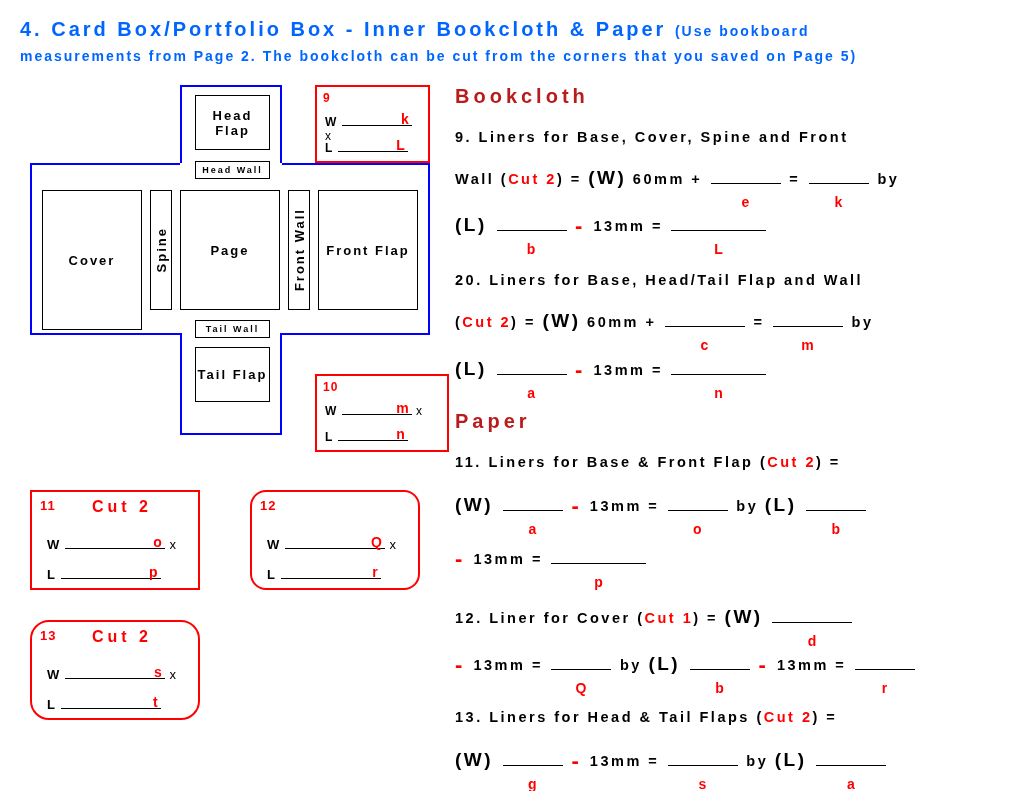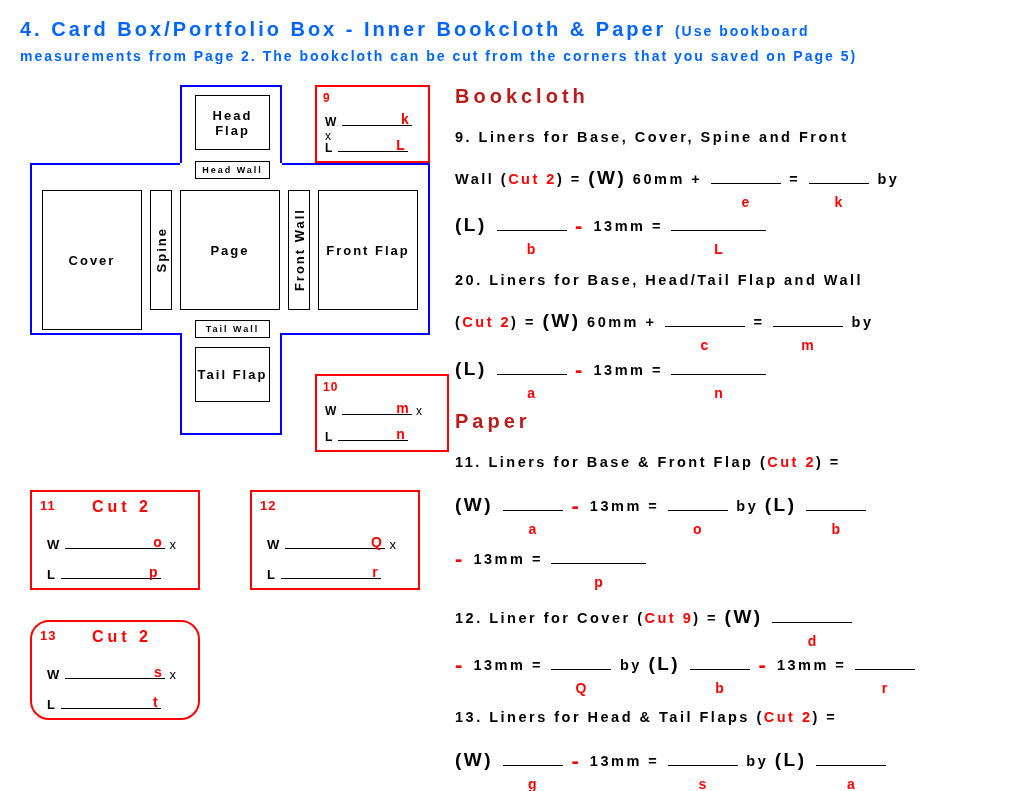--- a/index.html
+++ b/index.html
@@ -270,21 +270,21 @@
     <span class="lbl">W</span>
     <span class="line"><span class="tag">o</span></span>
     <span>x</span>
   </div>
   <div class="row" style="top:75px;">
     <span class="lbl">L</span>
     <span class="line"><span class="tag">p</span></span>
   </div>
 </div>
 
-<div class="cutbox" style="top:490px; left:250px;">
+<div class="cutbox" style="top:490px; left:250px;border-radius:16px;">
   <div class="num">12</div>
   <div class="row" style="top:45px;">
     <span class="lbl">W</span>
     <span class="line"><span class="tag">Q</span></span>
     <span>x</span>
   </div>
   <div class="row" style="top:75px;">
     <span class="lbl">L</span>
     <span class="line"><span class="tag">r</span></span>
   </div>
@@ -344,21 +344,21 @@
     <span class="minus"> - </span><span> 13mm = </span>
     <span class="blank s1"><span class="under">o</span></span>
     <span> by </span>
     <span class="big">(L) </span>
     <span class="blank s1"><span class="under">b</span></span><br>
     <span class="minus">- </span><span> 13mm = </span>
     <span class="blank s3"><span class="under">p</span></span>
   </div>
 
   <div class="eq" style="margin-top:8px;">
-    <span>12. Liner for Cover (</span><span class="red">Cut 9</span><span>) = </span>
+    <span>12. Liner for Cover (</span><span class="red">Cut 1</span><span>) = </span>
     <span class="big">(W) </span>
     <span class="blank s2"><span class="under">d</span></span><br>
     <span class="minus">- </span><span> 13mm = </span>
     <span class="blank s1"><span class="under">Q</span></span>
     <span> by </span>
     <span class="big">(L) </span>
     <span class="blank s1"><span class="under">b</span></span>
     <span class="minus"> - </span><span> 13mm = </span>
     <span class="blank s1"><span class="under">r</span></span>
   </div>

